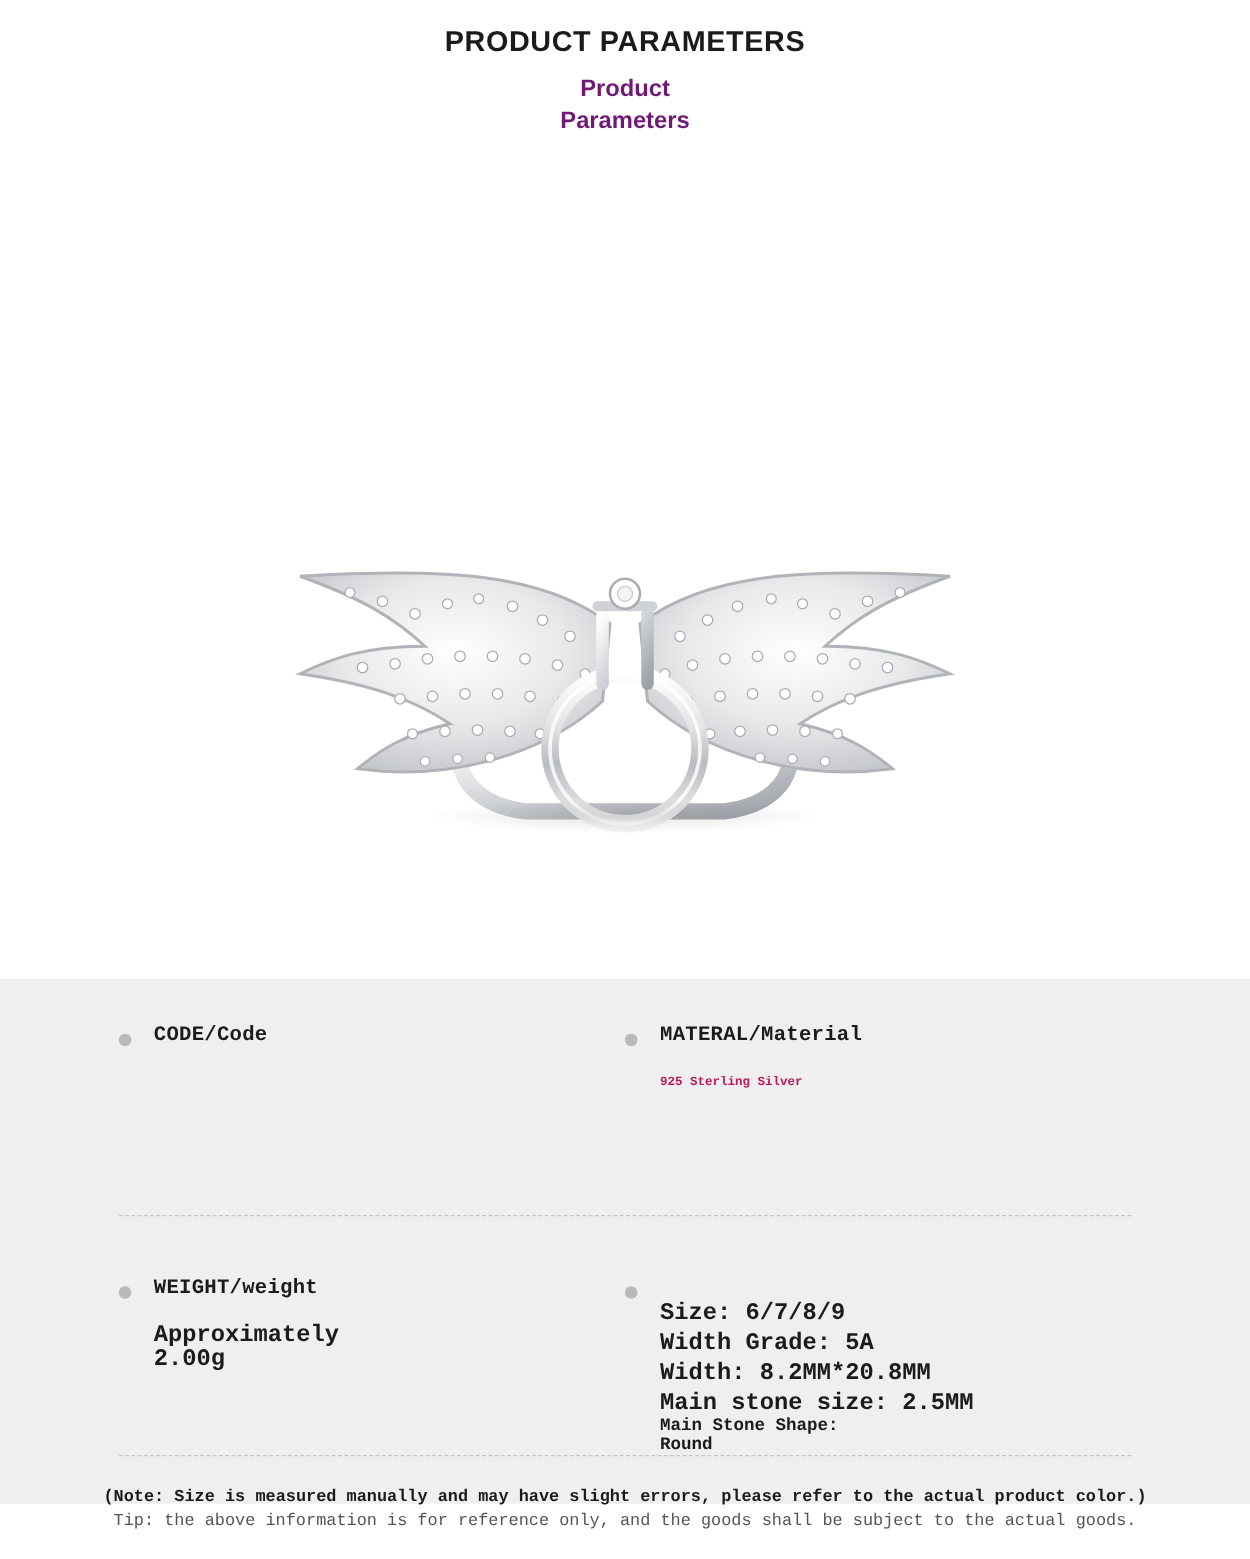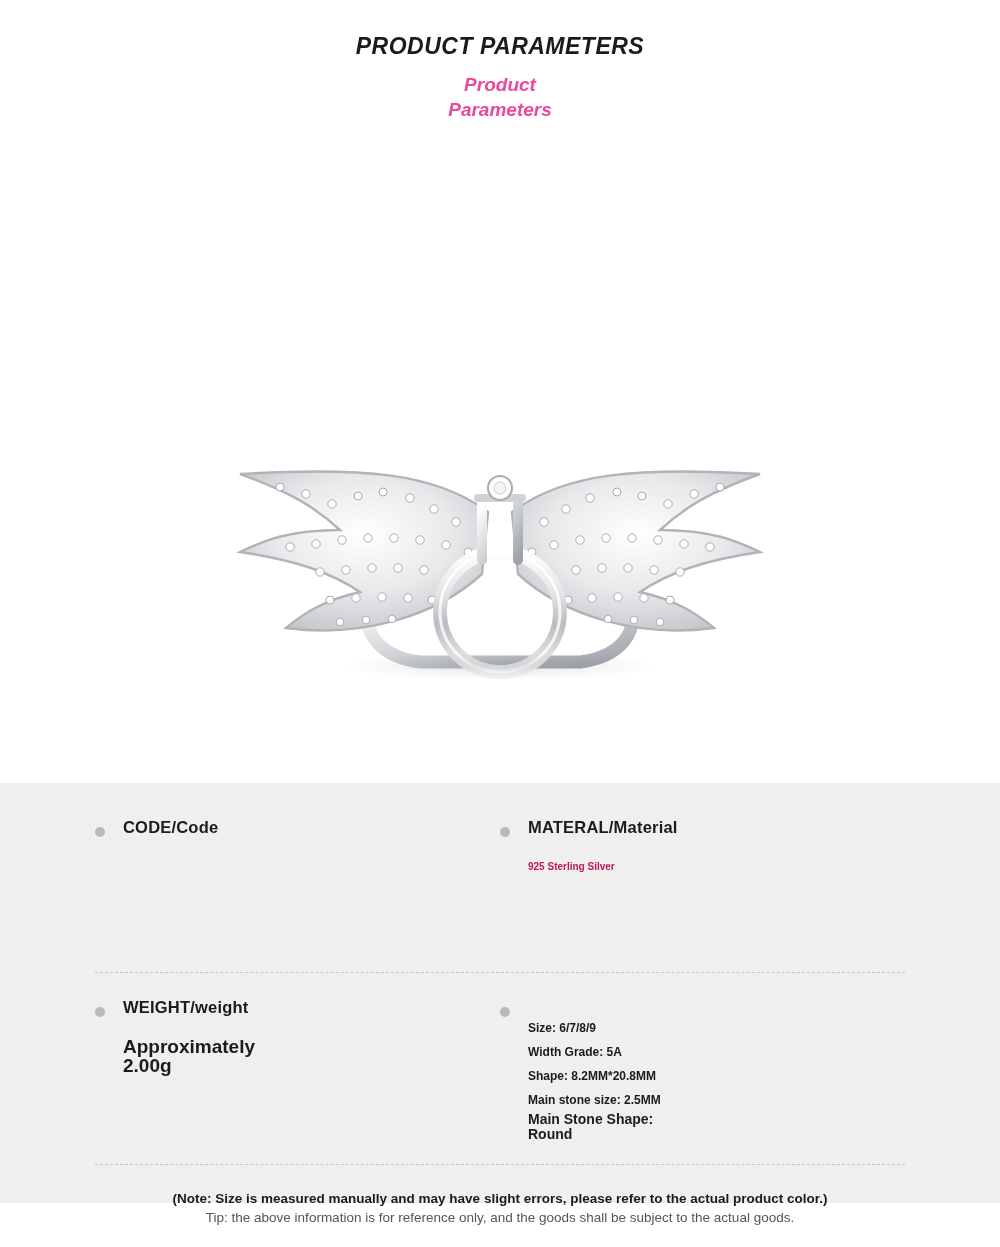--- a/index.html
+++ b/index.html
@@ -11,36 +11,35 @@
     height: 1247px;
     background: #ffffff;
     font-family: "Liberation Sans", sans-serif;
     color: #222222;
     overflow: hidden;
     position: relative;
   }
 
   
   .header {
-    padding-top: 33px;
+    padding-top: 20px;
     text-align: center;
-    font-style: italic;
   }
   .header-title {
     font-size: 23px;
     font-weight: bold;
     letter-spacing: 0.5px;
     color: #1b1b1b;
   }
   .header-sub {
     margin-top: 12px;
     font-size: 19px;
     font-weight: bold;
     line-height: 25px;
-    color: #ec4899;
+    color: #701a75;
   }
   .header-sub .line2 {
     display: block;
   }
 
   
   .product-area {
     position: relative;
     height: 700px;
     background: #ffffff;
@@ -64,20 +63,21 @@
   }
 
   
   .spec-panel {
     position: absolute;
     left: 0;
     top: 783px;
     width: 1000px;
     height: 420px;
     background: #efefef;
+    font-family: Liberation Mono, monospace;
   }
   .spec-grid {
     position: relative;
     padding: 35px 95px 0 95px;
   }
   .spec-row {
     display: flex;
     position: relative;
   }
   .spec-row.first {
@@ -130,21 +130,21 @@
     width: 810px;
     border-top: 1px dashed #c4c4c4;
   }
   .divider.d1 { top: 189px; }
   .divider.d2 { top: 381px; }
 
   .spec-list {
     margin-top: 18px;
   }
   .spec-list div {
-    font-size: 12px;
+    font-size: 19px;
     font-weight: bold;
     color: #1b1b1b;
     line-height: 24px;
   }
   .spec-list div.small {
     font-size: 14px;
     line-height: 15px;
   }
 
   .note {
@@ -297,35 +297,35 @@
         <span class="bullet"></span>
         <div class="spec-label">CODE/Code</div>
       </div>
       <div class="spec-col right">
         <span class="bullet"></span>
         <div class="spec-label">MATERAL/Material</div>
         <div class="spec-value dark">925 Sterling Silver</div>
       </div>
     </div>
 
-    <div class="spec-row" style="margin-top:25px;">
+    <div class="spec-row" style="margin-top:47px;">
       <div class="spec-col">
         <span class="bullet"></span>
         <div class="spec-label">WEIGHT/weight</div>
         <div class="spec-value bold-small">
           <div>Approximately</div>
           <div>2.00g</div>
         </div>
       </div>
       <div class="spec-col right">
         <span class="bullet"></span>
         <div class="spec-list">
           <div>Size: 6/7/8/9</div>
           <div>Width Grade: 5A</div>
-          <div>Shape: 8.2MM*20.8MM</div>
+          <div>Width: 8.2MM*20.8MM</div>
           <div>Main stone size: 2.5MM</div>
           <div class="small">Main Stone Shape:</div>
           <div class="small">Round</div>
         </div>
       </div>
     </div>
 
     <div class="divider d1"></div>
     <div class="divider d2"></div>
 

